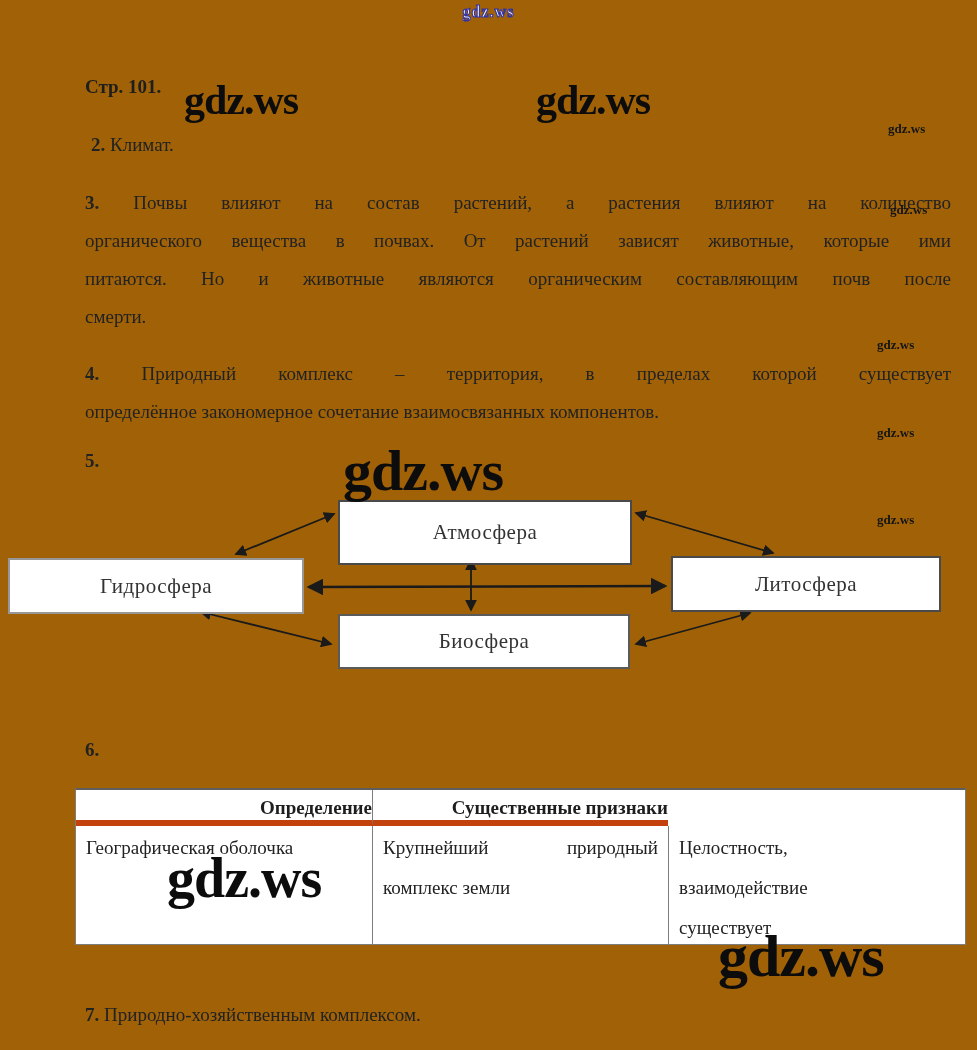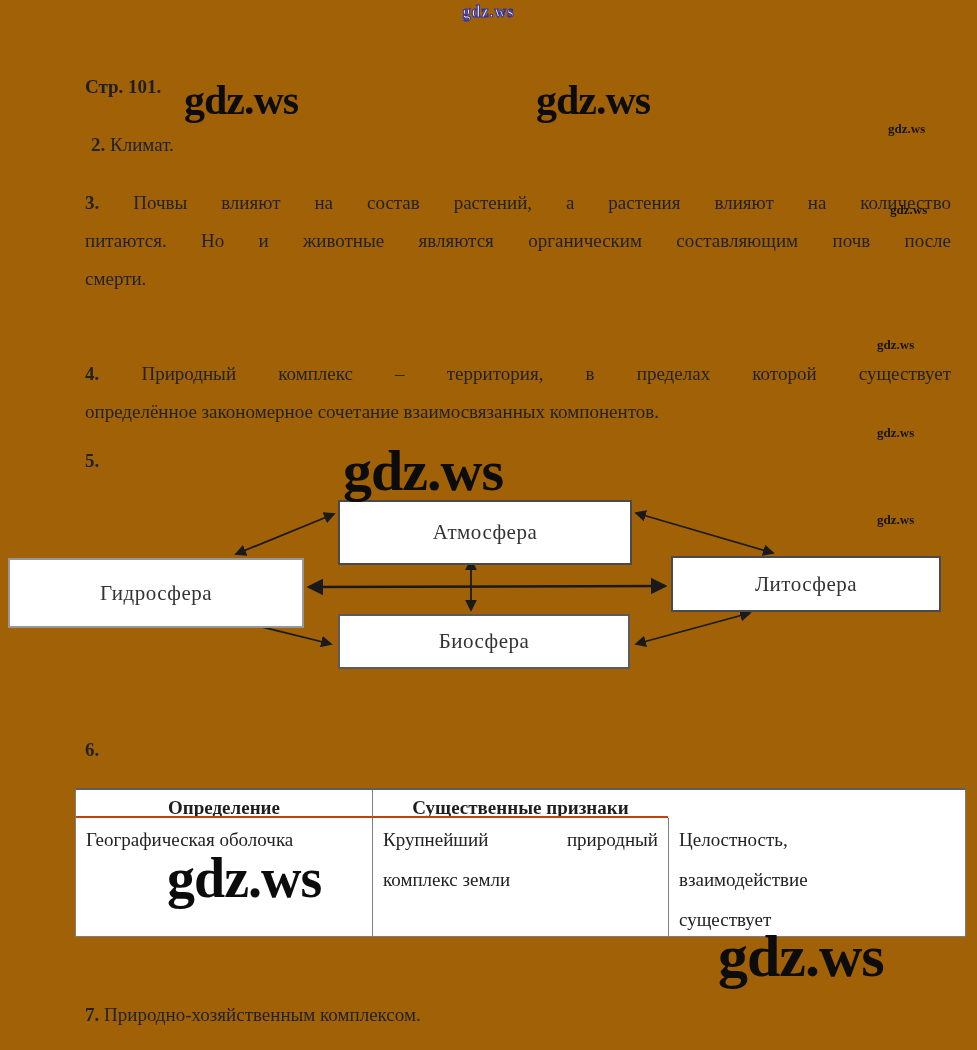--- a/index.html
+++ b/index.html
@@ -43,35 +43,35 @@
   #a5{left:85px;top:450px;}
   #a6{left:85px;top:739px;}
   #a7{left:85px;top:1004px;}
   
   .dbox{
     position:absolute;background:#ffffff;border:2px solid #4a4a4a;
     display:flex;align-items:center;justify-content:center;
     font-size:21px;letter-spacing:.5px;color:#333333;z-index:2;box-sizing:border-box;
   }
   #box-atm{left:338px;top:500px;width:294px;height:65px;}
-  #box-hyd{left:8px;top:558px;width:296px;height:70px;border-color:#979797;}
+  #box-hyd{left:8px;top:558px;width:296px;height:56px;border-color:#979797;}
   #box-lit{left:671px;top:556px;width:270px;height:56px;}
   #box-bio{left:338px;top:614px;width:292px;height:55px;border-color:#5a5a5a;}
   .arrows{position:absolute;left:0;top:0;z-index:1;}
   
   .dtable{
     left:75px;top:788px;width:891px;box-sizing:border-box;
     border:1px solid #7d7d7d;border-top:2px solid #5e5e5e;background:#ffffff;
   }
   .trow{display:grid;grid-template-columns:296px 296px auto;}
   .cell{box-sizing:border-box;font-size:19px;}
   .c2,.c3{border-left:1px solid #7d7d7d;}
   .th{
-    font-weight:700;text-align:center;height:28px;line-height:36px;
-    border-bottom:2px solid #c2410c;white-space:nowrap;overflow:hidden;
+    font-weight:700;text-align:right;height:36px;line-height:36px;
+    border-bottom:6px solid #c2410c;white-space:nowrap;overflow:hidden;
   }
   .td{height:118px;line-height:40px;padding:2px 10px 0 10px;color:#222222;}
   .td .tl{line-height:40px;text-align:justify;}
 </style>
 </head>
 <body>
 
 <div class="page">
 
   <div class="abs wm-top">gdz.ws</div>
@@ -91,20 +91,21 @@
   <div class="abs answer" id="a2">
     <span class="num">2.</span>
     <span>Климат.</span>
   </div>
 
   <div class="abs answer para" id="a3">
     <div class="ln jl">
       <span class="num">3.</span>
       <span>Почвы влияют на состав растений, а растения влияют на количество</span>
     </div>
+    <div class="ln jl">органического вещества в почвах. От растений зависят животные, которые ими</div>
     <div class="ln jl">питаются. Но и животные являются органическим составляющим почв после</div>
     <div class="ln">смерти.</div>
   </div>
 
   <div class="abs answer para" id="a4">
     <div class="ln jl">
       <span class="num">4.</span>
       <span>Природный комплекс – территория, в пределах которой существует</span>
     </div>
     <div class="ln">определённое закономерное сочетание взаимосвязанных компонентов.</div>

